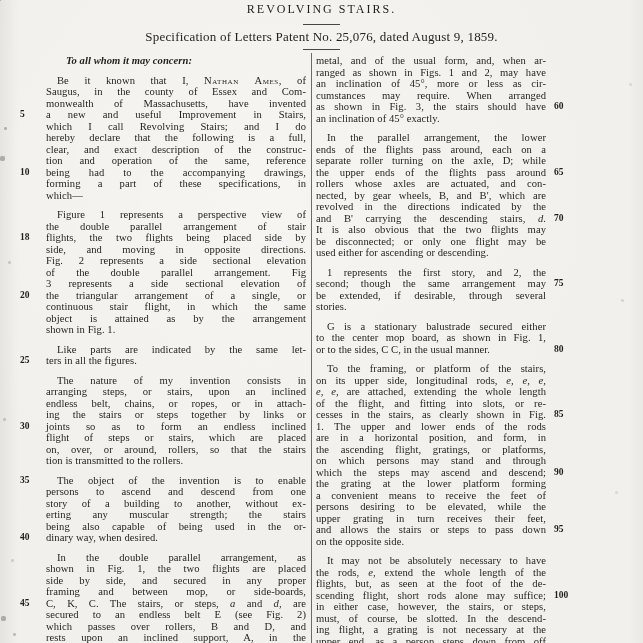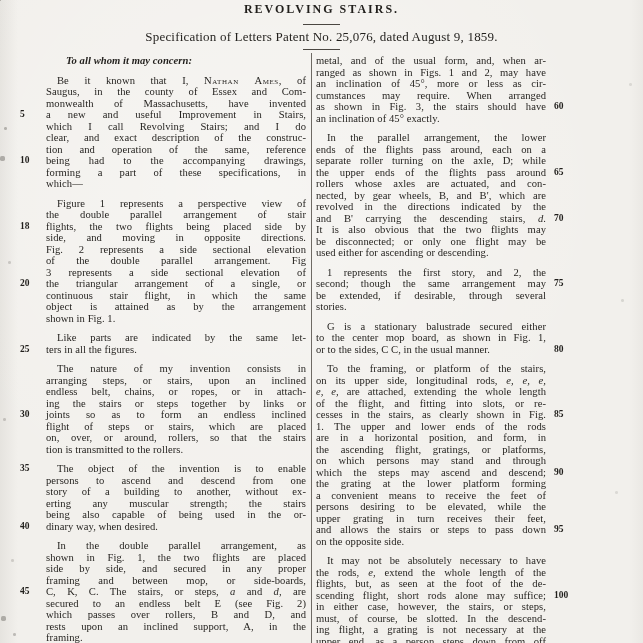--- a/index.html
+++ b/index.html
@@ -10,21 +10,21 @@
     background-image:
       linear-gradient(90deg, rgba(120,115,105,.10) 0px, rgba(120,115,105,0) 18px),
       linear-gradient(270deg, rgba(120,115,105,.06) 0px, rgba(120,115,105,0) 14px),
       radial-gradient(circle at 40% 30%, rgba(255,255,255,.35), rgba(0,0,0,0) 60%);
     color:#211f1c;
     font-family:"Liberation Serif","DejaVu Serif",serif;
   }
   header{position:absolute;left:0;top:0;width:643px;text-align:center;}
   .title{
     margin:0;padding-top:2px;
-    font-size:12px;font-weight:bold;letter-spacing:2px;line-height:14px;
+    font-size:12px;font-weight:normal;letter-spacing:2px;line-height:14px;
   }
   .rule{width:37px;height:1px;background:#4a4742;margin:0 auto;}
   .rule.r1{margin-top:8px;}
   .rule.r2{margin-top:6px;}
   .spec{
     margin-top:6px;font-size:13px;font-weight:normal;letter-spacing:.2px;line-height:12px;
   }
   .colrule{position:absolute;left:311px;top:53px;width:1px;height:590px;background:#6e6a64;}
   .col{position:absolute;top:55px;}
   .col-left{left:46px;width:260px;}
@@ -73,20 +73,21 @@
 
   <div class="colrule"></div>
 
   <section class="col col-left" id="col-left">
       <div class="ln end sal"><span>To all whom it may concern:</span></div>
       <div class="ln ind"><span>Be it known that I, <span class="sc">Nathan Ames</span>, of</span></div>
       <div class="ln"><span>Saugus, in the county of Essex and Com-</span></div>
       <div class="ln"><span>monwealth of Massachusetts, have invented</span></div>
       <div class="ln"><span class="num">5</span><span>a new and useful Improvement in Stairs,</span></div>
       <div class="ln"><span>which I call Revolving Stairs; and I do</span></div>
+      <div class="ln"><span>hereby declare that the following is a full,</span></div>
       <div class="ln"><span>clear, and exact description of the construc-</span></div>
       <div class="ln"><span>tion and operation of the same, reference</span></div>
       <div class="ln"><span class="num">10</span><span>being had to the accompanying drawings,</span></div>
       <div class="ln"><span>forming a part of these specifications, in</span></div>
       <div class="ln end"><span>which—</span></div>
       <div class="ln ind"><span>Figure 1 represents a perspective view of</span></div>
       <div class="ln"><span>the double parallel arrangement of stair</span></div>
       <div class="ln"><span class="num">18</span><span>flights, the two flights being placed side by</span></div>
       <div class="ln"><span>side, and moving in opposite directions.</span></div>
       <div class="ln"><span>Fig. 2 represents a side sectional elevation</span></div>

